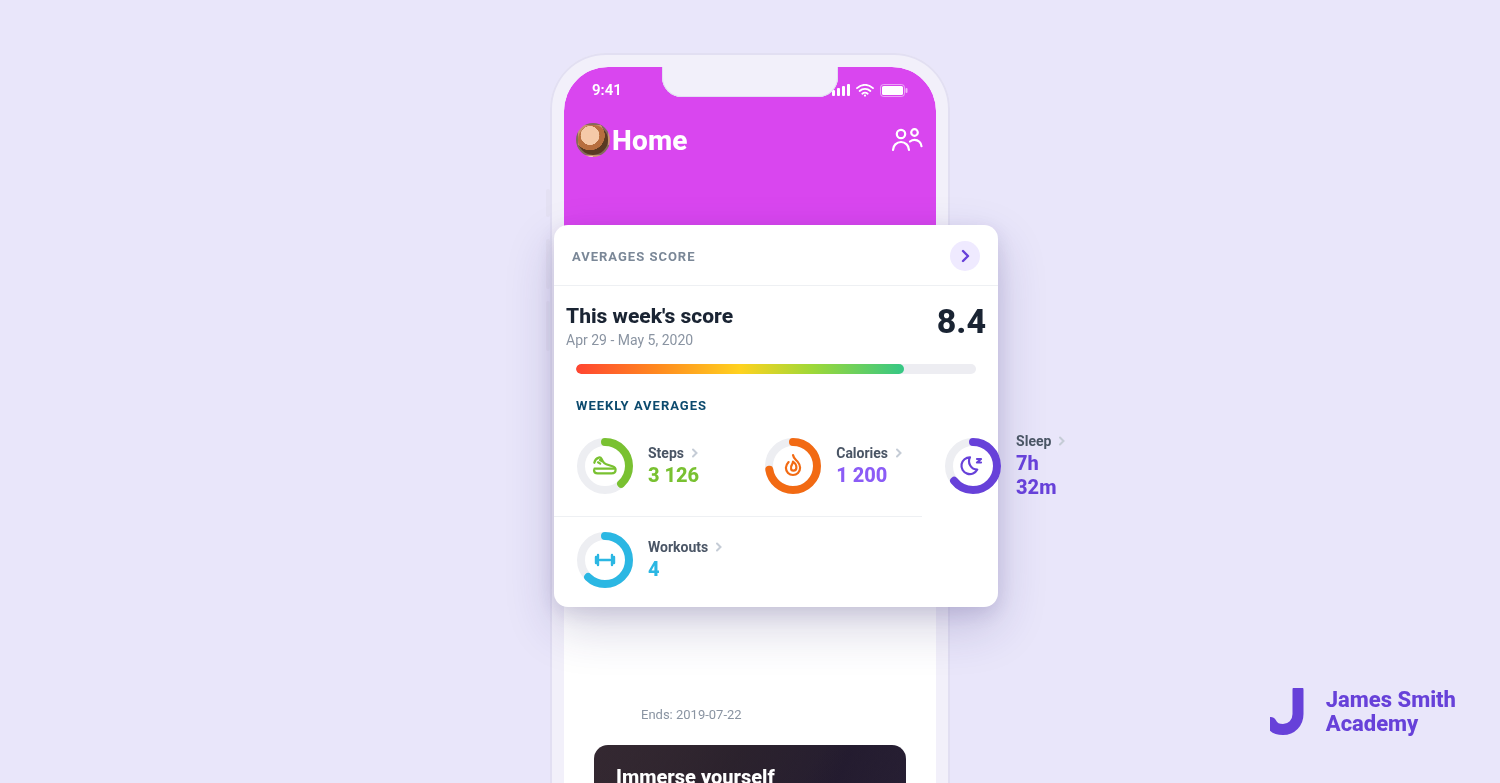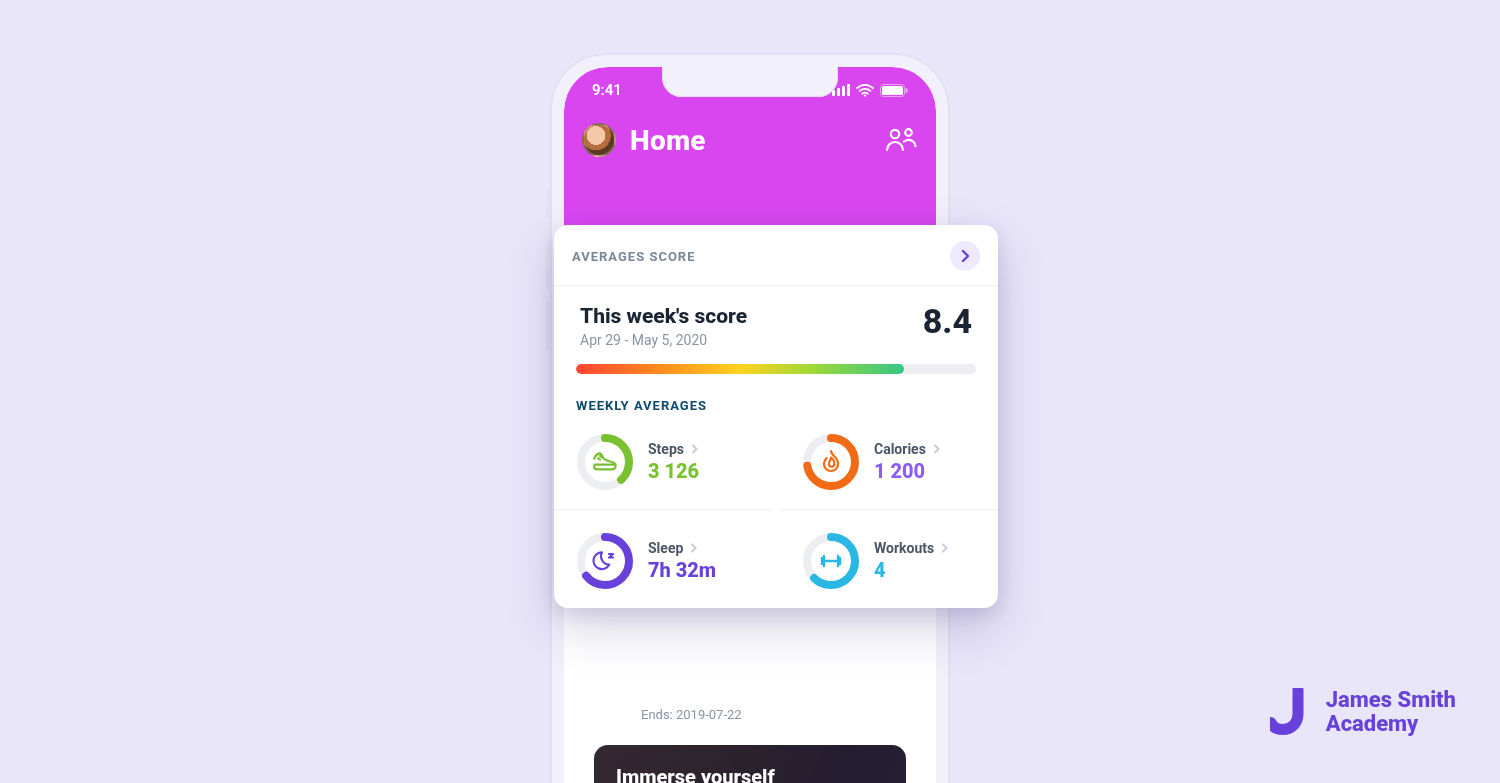--- a/index.html
+++ b/index.html
@@ -30,48 +30,48 @@
   .header {
     height:250px; background:#d946ef;
     border-radius:44px 44px 0 0;
     color:#fff;
     position:relative;
   }
   .statusbar { display:flex; justify-content:space-between; align-items:center; padding:14px 28px 0; font-size:15px; font-weight:600; }
   .status-icons { display:flex; gap:6px; align-items:center; }
   .cell   { display:flex; align-items:flex-end; gap:2px; }
   .cell b { display:block; width:3px; background:#fff; border-radius:1px; }
-  .appbar { display:flex; align-items:center; gap:14px; padding:24px 18px 0; }
+  .appbar { display:flex; align-items:center; gap:2px; padding:24px 12px 0; }
   .avatar { width:34px; height:34px; border-radius:50%; background: radial-gradient(circle at 40% 35%, #f5c9a8 0 35%, #b76e3f 36% 55%, #5a3a22 56% 100%); border:2px solid rgba(255,255,255,.25); }
   .appbar h1 { font-size:28px; font-weight:800; letter-spacing:.2px; }
 
   
   .card {
     position:absolute; top:172px; left:4px; width:444px;
     background:#fff; border-radius:14px;
     box-shadow: 0 20px 50px rgba(46,33,110,.20), 0 6px 18px rgba(46,33,110,.12);
     z-index:50;
   }
   .card-head { display:flex; align-items:center; justify-content:space-between; padding:16px 18px 14px; border-bottom:1px solid #eef0f3; }
   .card-head .lbl { font-size:13px; font-weight:700; letter-spacing:1px; color:#7a8797; }
   .chev-btn { width:30px; height:30px; border-radius:50%; background:#efeaff; display:flex; align-items:center; justify-content:center; }
   .chev-btn svg { stroke:#6741d9; }
 
-  .score-row { display:flex; justify-content:space-between; align-items:flex-start; padding:18px 26px 10px; }
+  .score-row { display:flex; justify-content:space-between; align-items:flex-start; padding:18px 12px 10px; }
   .score-row h2 { font-size:21px; font-weight:800; color:#1a2433; }
   .score-row .date { font-size:14px; color:#8a94a2; margin-top:4px; }
   .score-val { font-size:34px; font-weight:800; color:#1a2433; line-height:1; }
 
   .bar { height:10px; border-radius:6px; background:#ededf2; margin:6px 22px 0; position:relative; overflow:hidden; }
   .bar .fill { position:absolute; inset:0; right:18%; border-radius:6px;
     background:linear-gradient(90deg,#ff4531 0%, #ff8a1f 25%, #ffd21f 50%, #9ed838 72%, #35c785 100%); }
 
   .sub { font-size:13px; font-weight:700; letter-spacing:1px; color:#0c4a6e; padding:24px 22px 6px; }
 
-  .grid { display:grid; grid-template-columns:1fr 1fr;gap:8px; }
+  .grid { display:grid; grid-template-columns:1fr 1fr 1fr; }
   .tile { display:flex; align-items:center; gap:14px; padding:14px 18px 18px 22px; }
   .grid .tile:nth-child(1),.grid .tile:nth-child(2){ border-bottom:1px solid #eef0f3; }
   .ring { width:58px; height:58px; flex-shrink:0; }
   .tile-label { display:flex; align-items:center; gap:6px; font-size:14px; font-weight:700; color:#4a5565; }
   .tile-label svg { stroke:#c5ccd6; }
   .tile-val { font-size:20px; font-weight:800; margin-top:2px; }
 
   
   .ends { position:absolute; top:640px; left:34px; font-size:13px; color:#8a94a2;margin-left:43px; }
   .promo {

